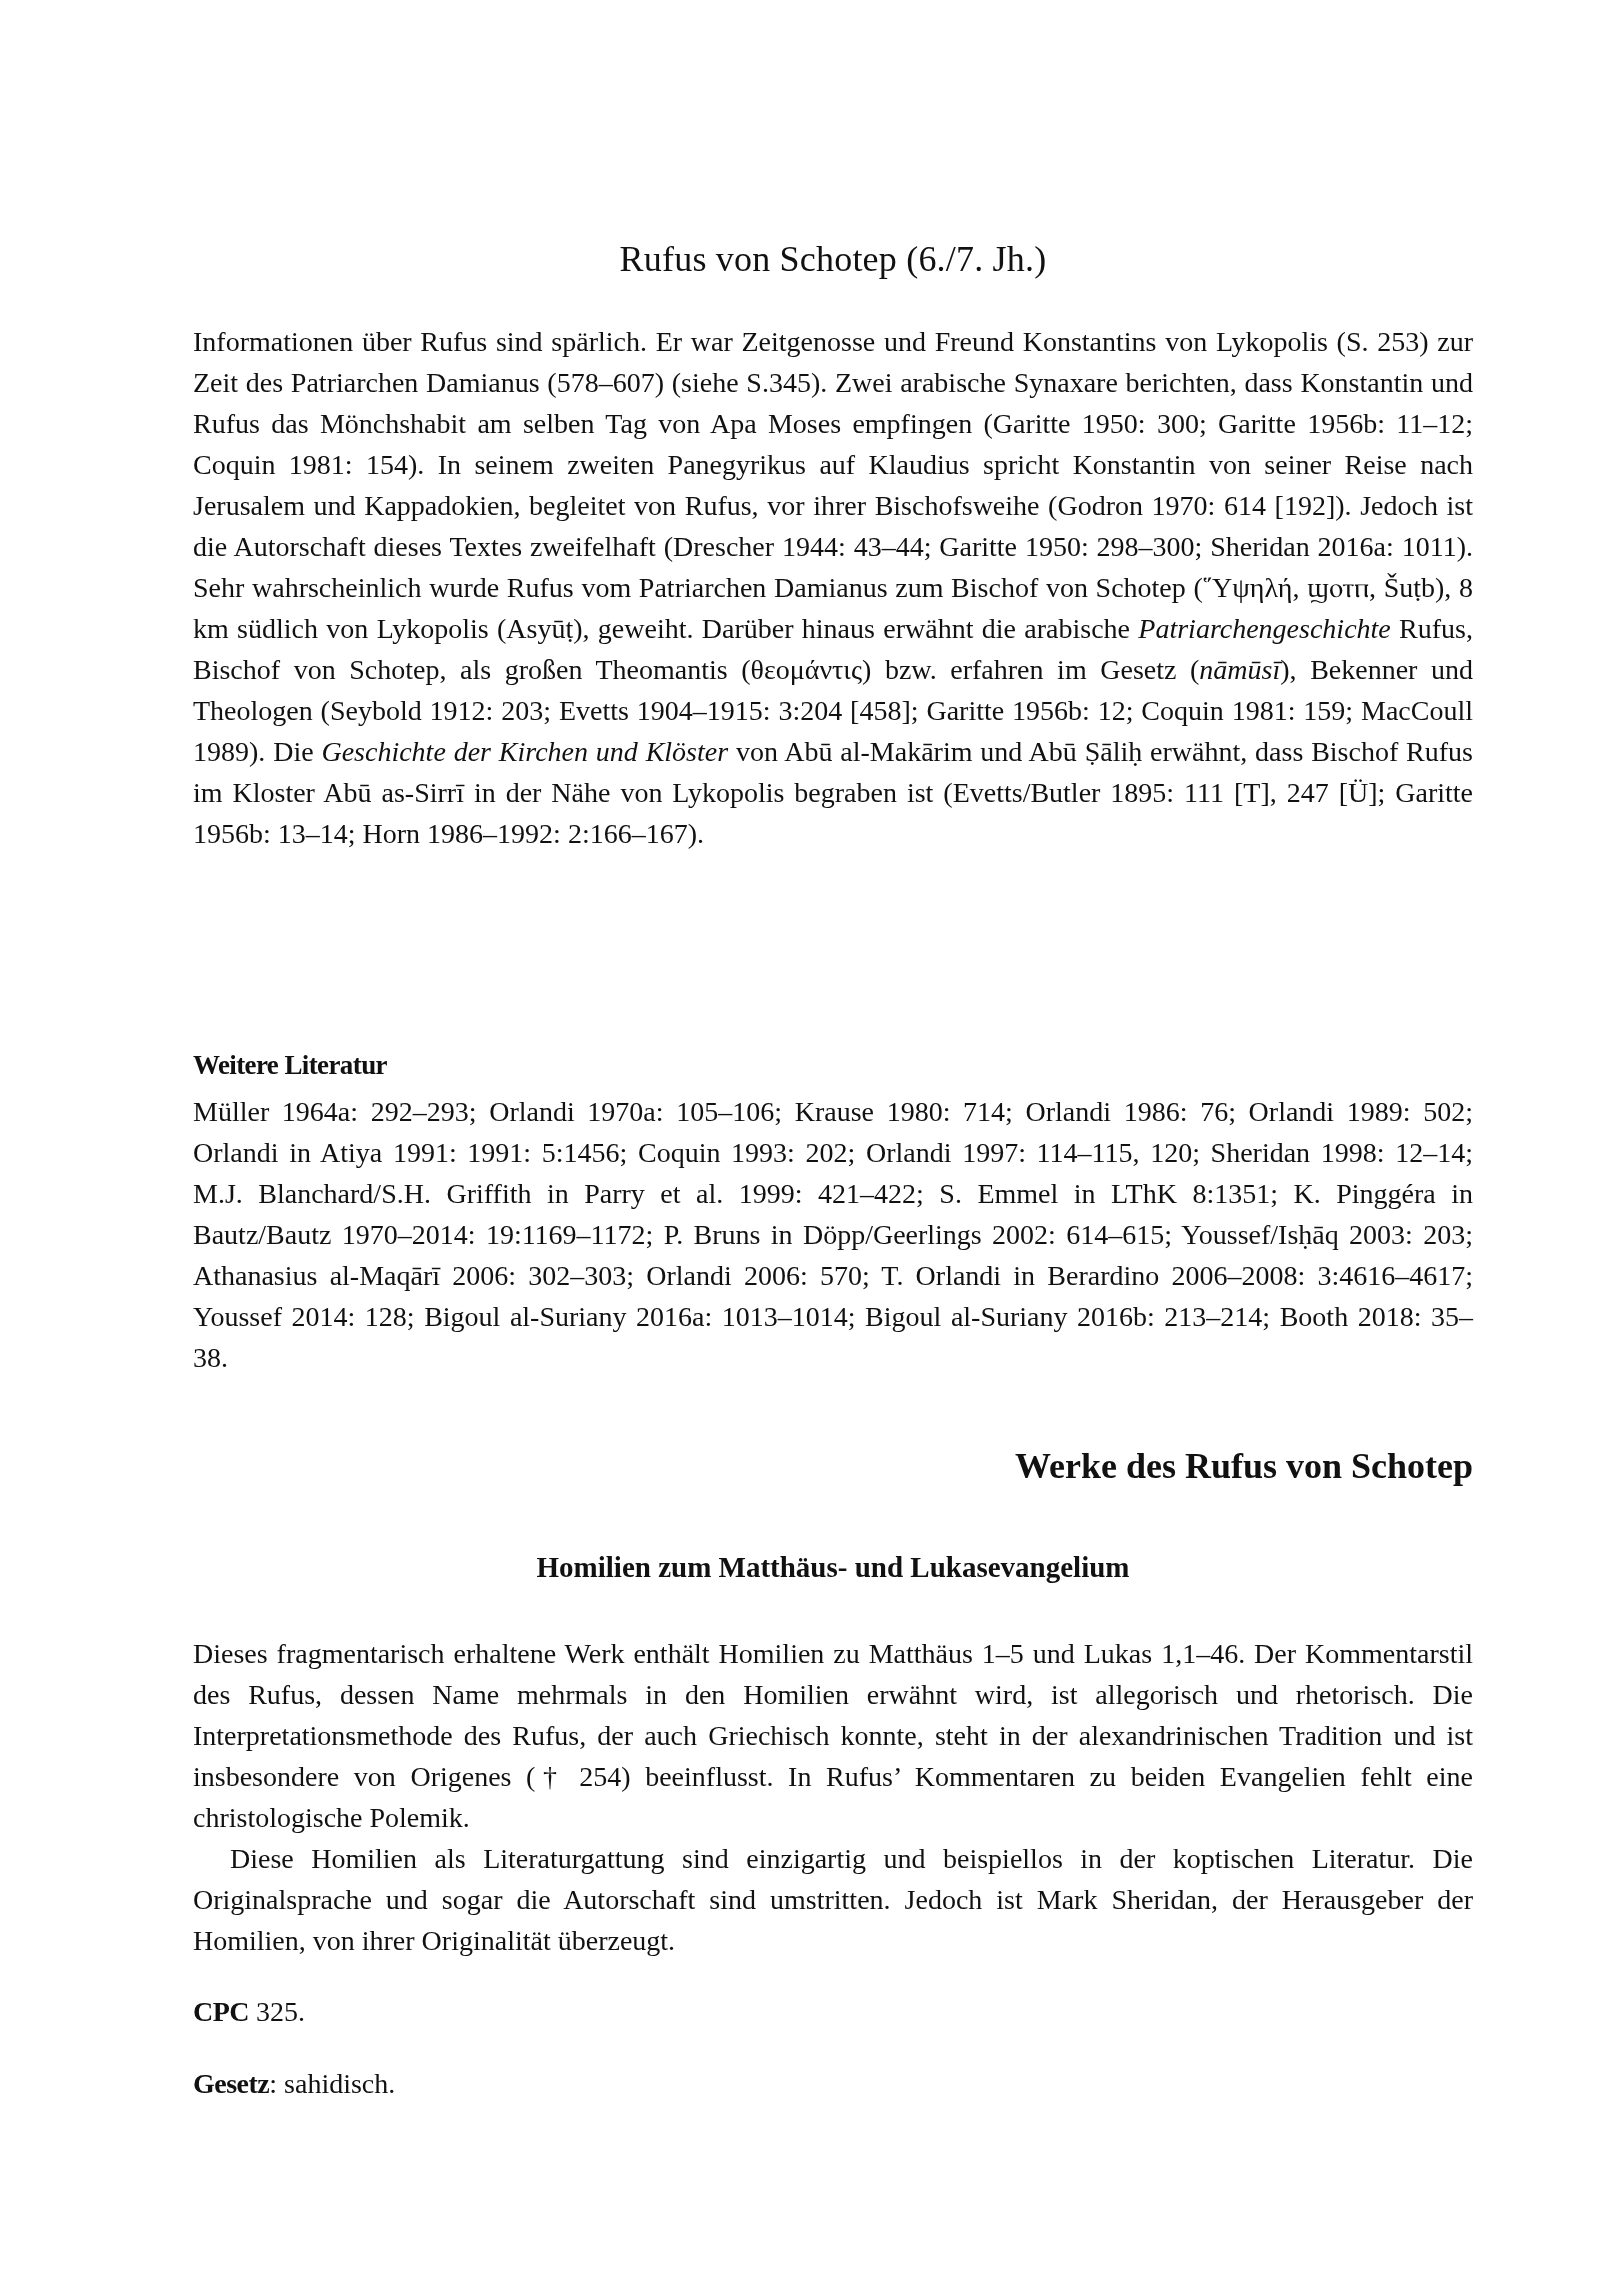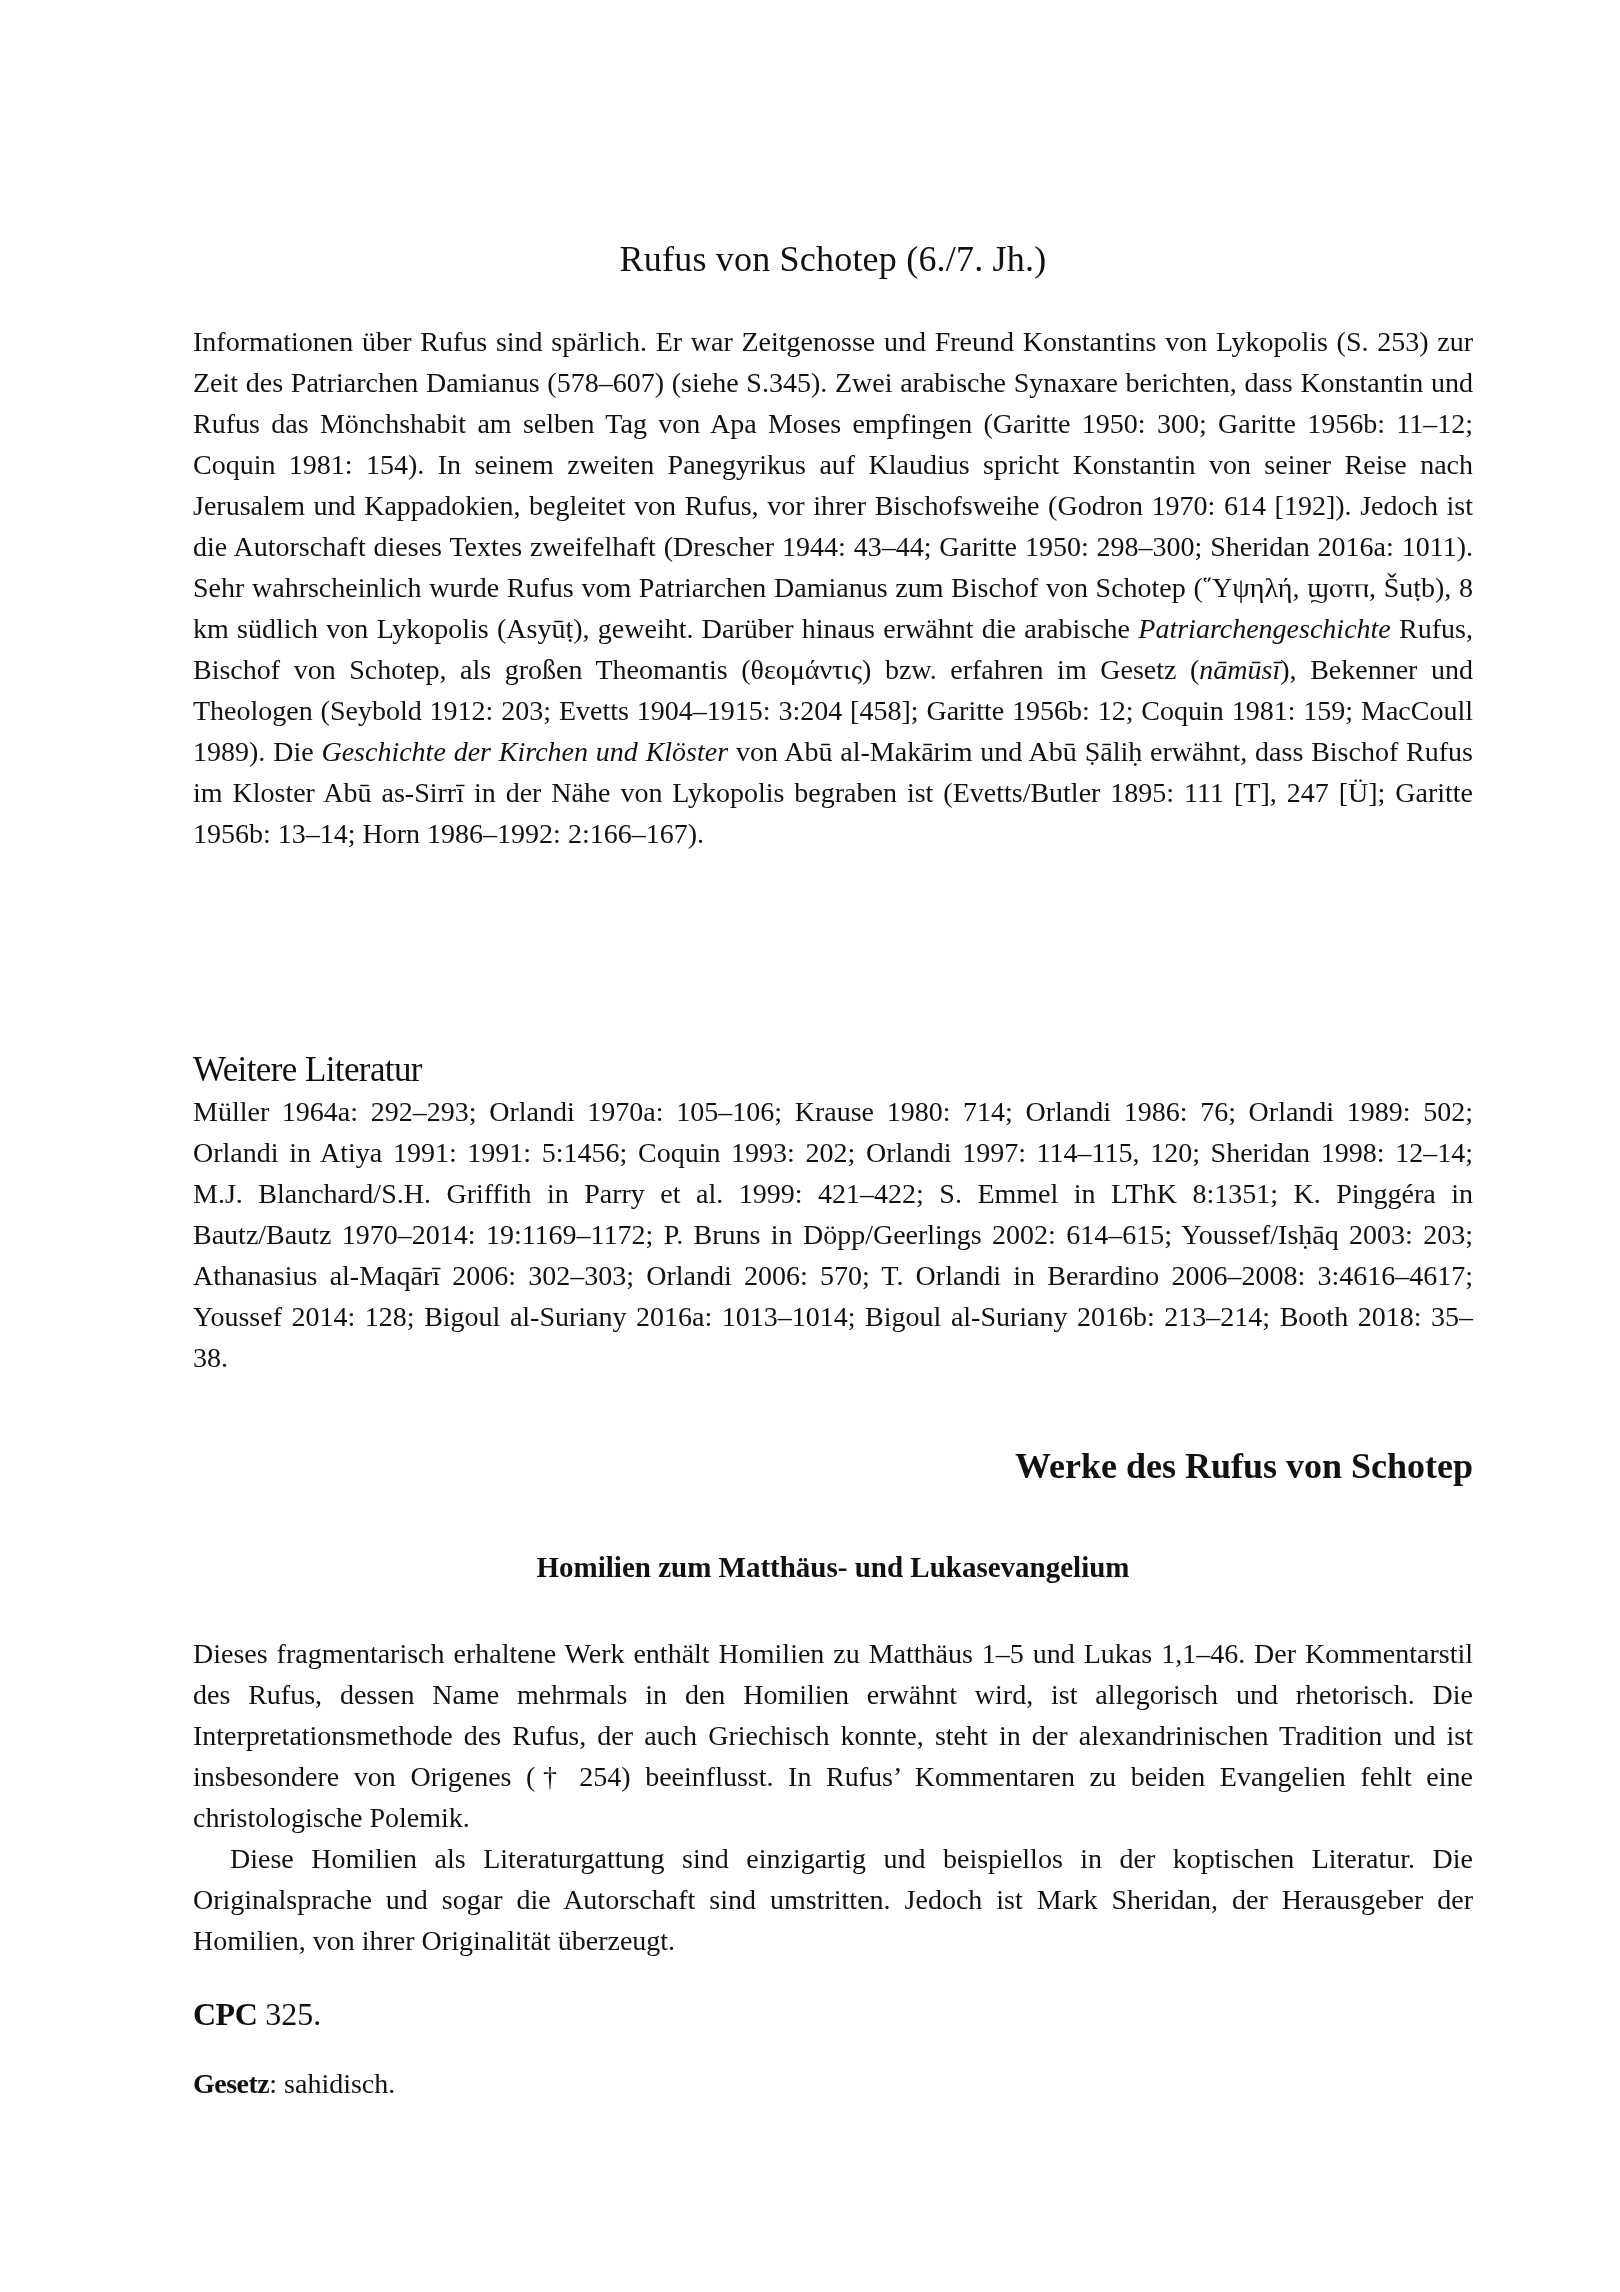--- a/index.html
+++ b/index.html
@@ -17,34 +17,34 @@
     letter-spacing: 0.2px;
   }
   .body-text {
     font-size: 28px; line-height: 41px; text-align: justify;
     hyphens: manual;
   }
   .body-text p { margin: 0; }
   .indent { text-indent: 37px; }
   .block1 { position: absolute; left: 0; width: 1280px; top: 321px; }
   .lit-head {
-    position: absolute; left: 0; top: 1050px; font-weight: normal; font-size: 35px;
+    position: absolute; left: 0; top: 1050px; font-weight: bold; font-size: 27px;
     letter-spacing: -0.6px;
   }
   .block2 { position: absolute; left: 0; width: 1280px; top: 1091px; }
   .h2 {
     position: absolute; left: 0; width: 1280px; top: 1445px;
     text-align: right; font-weight: bold; font-size: 36px;
   }
   .h3 {
     position: absolute; left: 0; width: 1280px; top: 1551px;
     text-align: center; font-weight: bold; font-size: 29px;
   }
   .block3 { position: absolute; left: 0; width: 1280px; top: 1633px; }
-  .meta1 { position: absolute; left: 0; top: 1996px; font-size: 32px; }
+  .meta1 { position: absolute; left: 0; top: 1996px; font-size: 28px; }
   .meta2 { position: absolute; left: 0; top: 2068px; font-size: 28px; }
   .label-bold { font-weight: bold; letter-spacing: -0.5px; }
   em { font-style: italic; }
 </style>
 </head>
 <body>
 
 <div class="page">
 
   <div class="h1">Rufus von Schotep (6./7. Jh.)</div>

